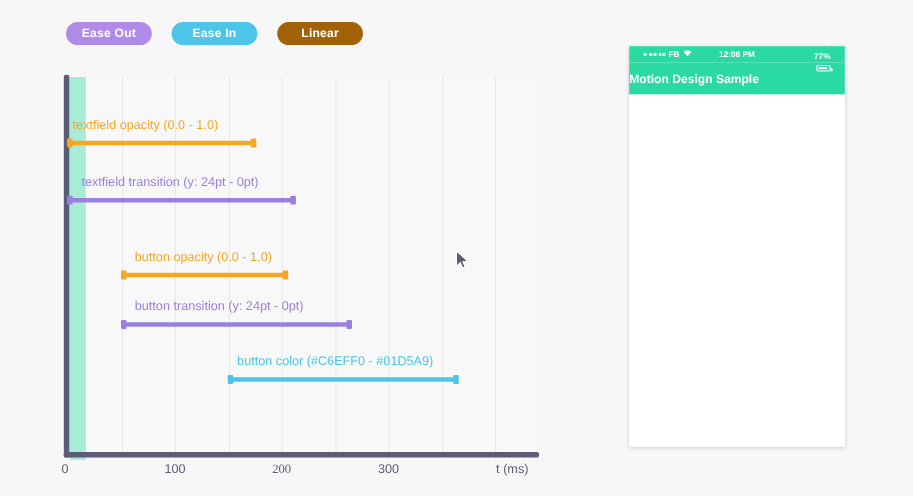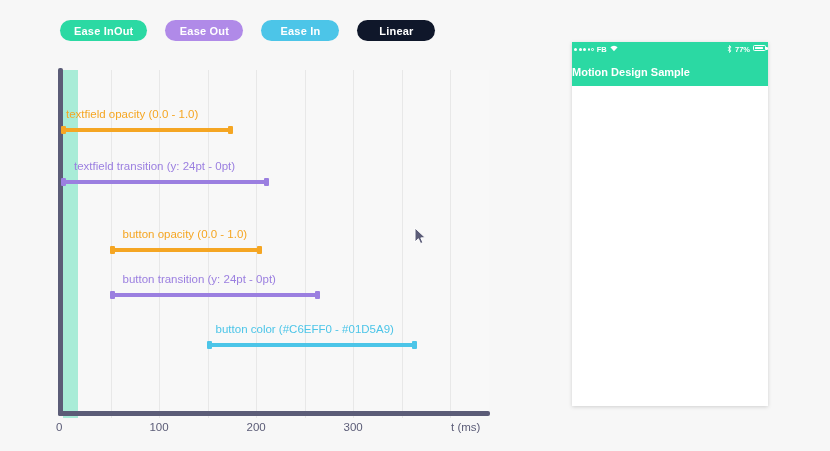--- a/index.html
+++ b/index.html
@@ -61,52 +61,51 @@
 
   
   .phone {
     position: absolute; left: 572px; top: 42px;
     width: 196px; height: 364px; background: #ffffff;
     box-shadow: 0 1px 4px rgba(0,0,0,.16);
   }
   .phone-status {
     position: relative; height: 15px; width: 100%;
     display: flex; align-items: center; font-size: 7.5px; color: #ffffff;
-    font-weight: bold; padding: 0 2px;
+    font-weight: bold; padding: 0 13px;
     font-family: "Liberation Sans", sans-serif;
   }
   .st-left { display: flex; align-items: center; gap: 3px; }
   .dots { display: flex; gap: 1.5px; align-items: center; }
   .dots i { width: 3px; height: 3px; border-radius: 50%; background: #ffffff; display: block; }
   .dots i.hollow { background: transparent; border: .8px solid #ffffff; width: 2.4px; height: 2.4px; }
   .st-center { position: absolute; left: 0; right: 0; text-align: center; pointer-events: none; }
-  .st-right { margin-left: auto; display: flex; align-items: flex-start; gap: 3px; }
+  .st-right { margin-left: auto; display: flex; align-items: flex-end; gap: 3px; flex-direction: column; }
   .batt { width: 13px; height: 6px; border: 1px solid #fff; border-radius: 1.5px; position: relative; }
   .batt::after { content:""; position:absolute; right:-2.5px; top:1.5px; width:1.5px; height:3px; background:#fff; border-radius:0 1px 1px 0; }
   .batt span { position:absolute; left:1px; top:1px; bottom:1px; width:72%; background:#fff; border-radius:.5px; display:block; }
   .phone-nav {
     height: 29px; display: flex; align-items: center; justify-content: flex-start;
     color: #ffffff; font-size: 11px; font-weight: bold;
     font-family: "Liberation Sans", sans-serif;
   }
   .phone-body { height: 320px; background: #ffffff; }
 
   
   .cursor { position: absolute; left: 414px; top: 227px; width: 13px; height: 19px; }
 </style>
 </head>
 <body>
 
 <div id="app">
 
   <div class="easing-bar">
-    <button class="pill" style="background: rgb(43, 217, 163);">Ease InOut</button>
     <button class="pill" style="background: rgb(176, 138, 232);">Ease Out</button>
     <button class="pill" style="background: rgb(76, 197, 232);">Ease In</button>
-    <button class="pill" style="background: #0f172a;">Linear</button>
+    <button class="pill" style="background: #a16207;">Linear</button>
   </div>
 
   <div class="chart">
     <div class="plot" id="plot">
       <div class="startband" style="width: 14.5568px;"></div>
     <div class="gridline" style="left: 48.5227px;"></div>
         <div class="gridline" style="left: 97.0455px;"></div>
         <div class="gridline" style="left: 145.568px;"></div>
         <div class="gridline" style="left: 194.091px;"></div>
         <div class="gridline" style="left: 242.614px;"></div>
@@ -114,21 +113,21 @@
         <div class="gridline" style="left: 339.659px;"></div>
         <div class="gridline" style="left: 388.182px;"></div>
       </div>
   </div>
 
   <div class="axis-y"></div>
   <div class="axis-x"></div>
   <div id="axis-labels">
       <div class="tick-label" style="left: 56px; transform: none;">0</div>
       <div class="tick-label" style="left: 159.045px; transform: translateX(-50%);">100</div>
-      <div class="tick-label" style="left: 256.091px; transform: translateX(-50%);">200</div>
+      <div class="tick-label" style="left: 256.091px; transform: translateX(-50%); font-family: Liberation Serif, serif;">200</div>
       <div class="tick-label" style="left: 353.136px; transform: translateX(-50%);">300</div>
       <div class="tick-label" style="left: 426px; transform: translateX(-50%); margin-top: 39px;">400</div>
       <div class="axis-title" style="left: 451px;">t (ms)</div>
     </div>
 
   <div class="phone">
     <div class="phone-status" id="phone-status" style="background: rgb(43, 217, 163);">
       <div class="st-left">
         <span class="dots">
           <i></i>
@@ -137,20 +136,21 @@
             <i class="hollow"></i>
             <i class="hollow"></i>
         </span>
         <span>FB</span>
         <span>
           <svg width="8" height="7" viewBox="0 0 8 7">
               <path d="M4 6.2 L0.4 2.3 A5 5 0 0 1 7.6 2.3 Z" fill="#ffffff"></path>
             </svg>
         </span>
       </div>
+      <div class="st-center">12:08 PM</div>
       <div class="st-right">
         <span>
           <svg width="5" height="8" viewBox="0 0 5 8">
               <path d="M1 2 L4 6 L2.5 7.5 L2.5 0.5 L4 2 L1 6" stroke="#ffffff" stroke-width="0.8" fill="none"></path>
             </svg>
         </span>
         <span>77%</span>
         <span class="batt">
             <span></span>
           </span>

